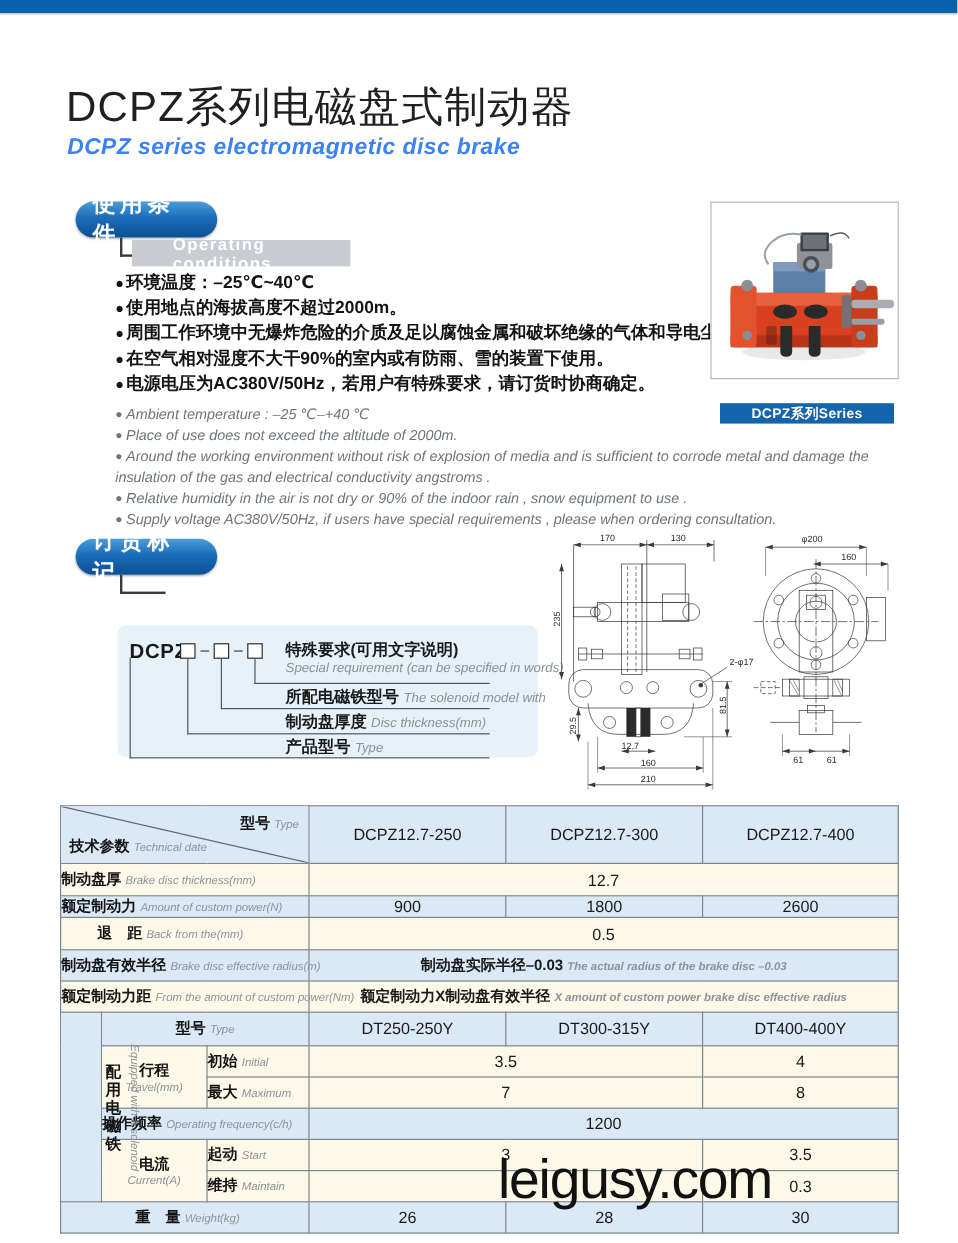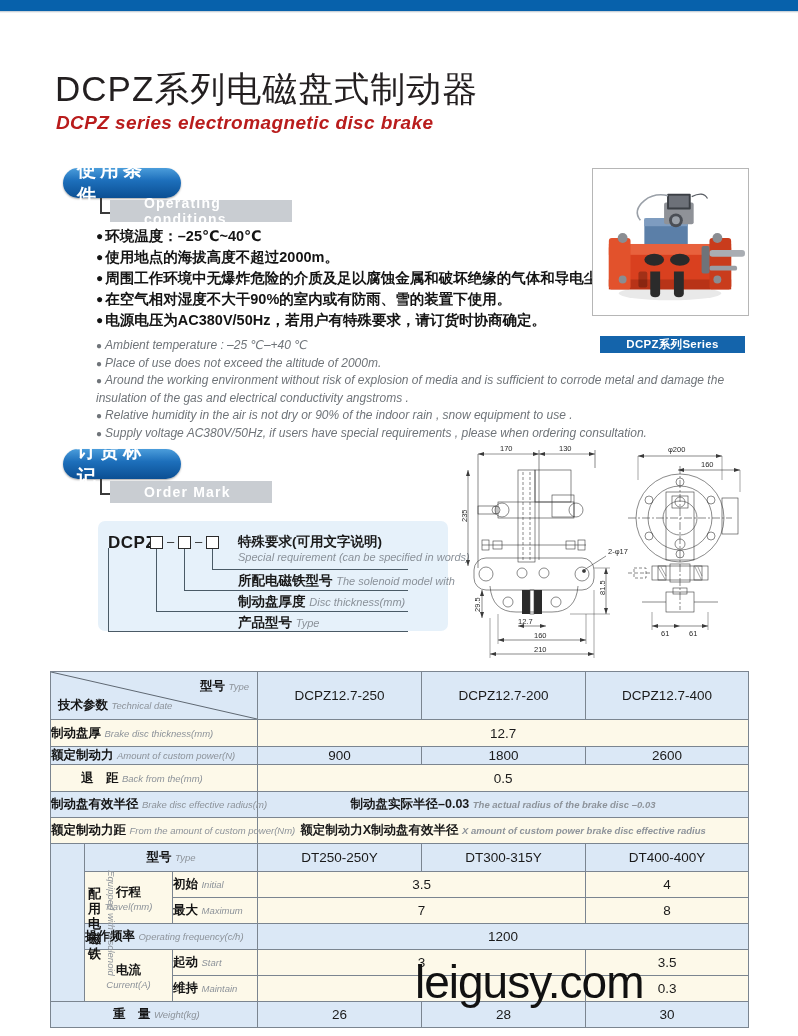--- a/index.html
+++ b/index.html
@@ -13,21 +13,21 @@
 
   
   .topbar { position:absolute; left:0; top:0; width:798px; height:11px; background:#0761ab; }
   .topbar-shadow { position:absolute; left:0; top:11px; width:798px; height:2px;
                    background:linear-gradient(#b9c3cc,#ffffff); }
 
   
   .title-cn { position:absolute; left:55px; top:66px; font-size:35px; font-weight:normal;
               letter-spacing:1px; color:#231f20; white-space:nowrap; }
   .title-en { position:absolute; left:56px; top:112px; font-size:19px; font-weight:bold;
-              font-style:italic; color:#b91c1c; letter-spacing:.4px; white-space:nowrap; }
+              font-style:italic; color:#3b82f6; letter-spacing:.4px; white-space:nowrap; }
 
   
   .badge { position:absolute; height:30px; border-radius:15px; color:#fff;
            font-size:19px; font-weight:bold; letter-spacing:4px;
            display:flex; align-items:center; justify-content:center;
            background:linear-gradient(#4b9ddb 0%, #1d6fbb 42%, #0b4f93 100%);
            box-shadow:0 1px 2px rgba(0,0,0,.35); padding:5px 14px; }
   .badge-sub { position:absolute; height:22px; background:#c9cdd2;
                display:flex; align-items:center; padding-left:34px;
                font-size:14px; font-weight:bold; font-style:normal;
@@ -196,21 +196,20 @@
 
       <rect x="118" y="82" width="36" height="7" rx="3" fill="#a9adb3"></rect>
       <rect x="118" y="98" width="28" height="5" rx="2" fill="#9a9ea4"></rect>
       <rect x="110" y="78" width="8" height="28" rx="2" fill="#6f7379"></rect>
     </svg>
   </div>
   <div class="photo-cap">DCPZ系列Series</div>
 
   <div class="badge" style="left:63px; top:449px; width:118px;">订货标记</div>
   <div class="elbow" style="left:100px; top:479px; width:38px; height:16px;"></div>
-  <div class="badge-sub" style="left:110px; top:481px; width:162px;">Order Mark</div>
 
   <div class="order-box"></div>
   <div class="om-code">DCPZ</div>
 
   <div class="om-sq" style="left:150px; top:536px;"></div>
   <div class="om-dash" style="left:167px; top:534px;">–</div>
   <div class="om-sq" style="left:178px; top:536px;"></div>
   <div class="om-dash" style="left:195px; top:534px;">–</div>
   <div class="om-sq" style="left:206px; top:536px;"></div>
 
@@ -410,21 +409,21 @@
           <span class="diag-t">
             <span>型号</span>
             <span class="en" style="font-size:9.5px;font-weight:normal;font-style:italic;color:#8d939a;">Type</span>
           </span>
           <span class="diag-b">
             <span>技术参数</span>
             <span class="en" style="font-size:9.5px;font-weight:normal;font-style:italic;color:#8d939a;">Technical date</span>
           </span>
         </td>
         <td class="blue ctr">DCPZ12.7-250</td>
-        <td class="blue ctr">DCPZ12.7-200</td>
+        <td class="blue ctr">DCPZ12.7-300</td>
         <td class="blue ctr">DCPZ12.7-400</td>
       </tr>
 
       <tr style="height:27px">
         <td colspan="3" class="cream lbl">
           <span>制动盘厚</span>
           <span class="en">Brake disc thickness(mm)</span>
         </td>
         <td colspan="3" class="cream ctr">12.7</td>
       </tr>

